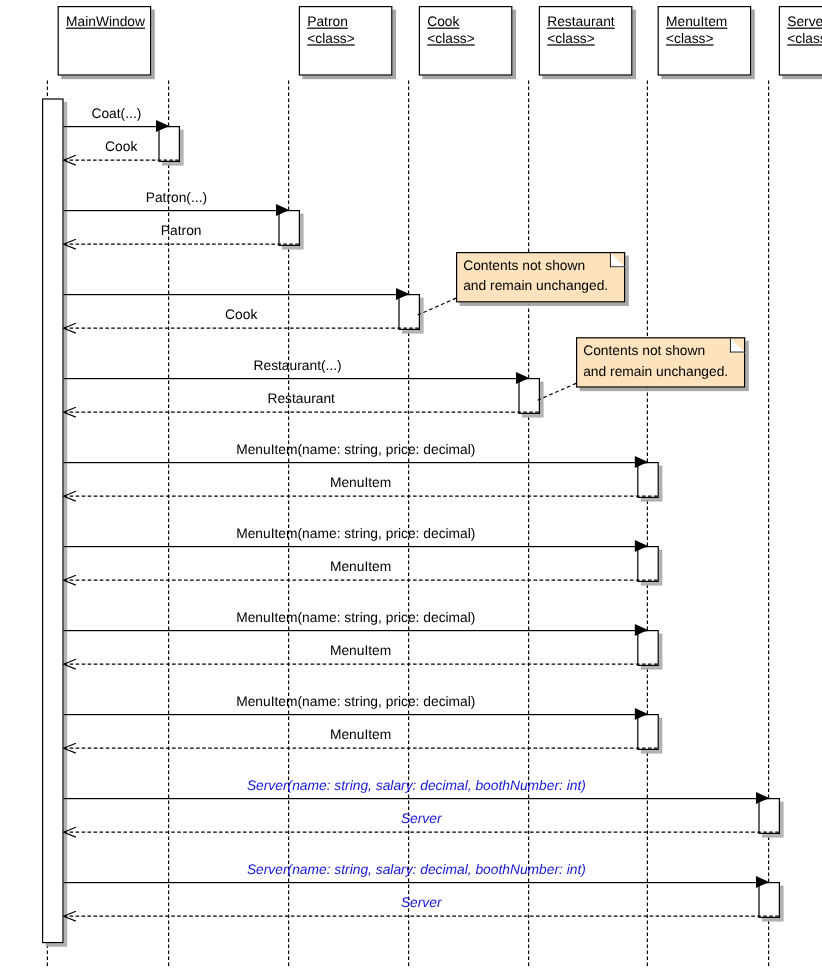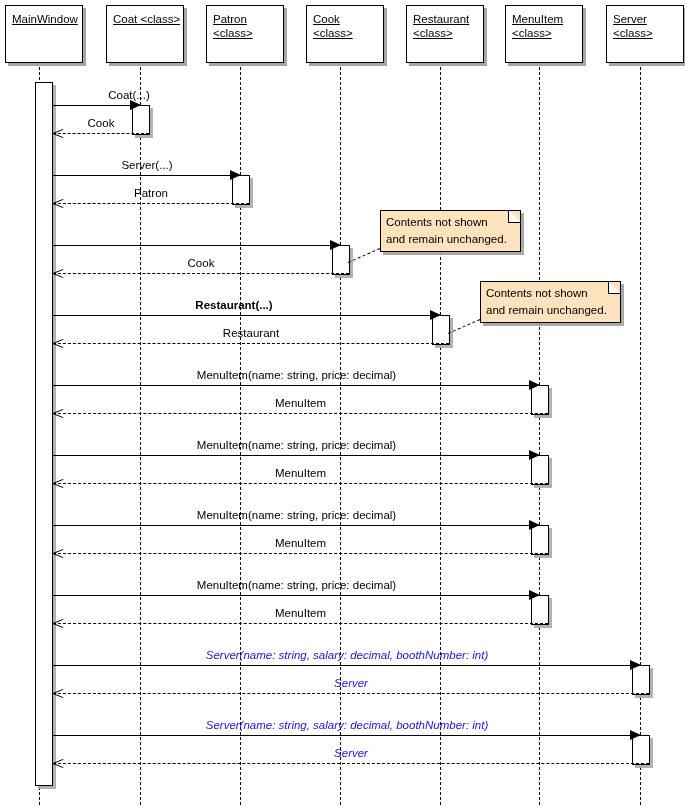--- a/index.html
+++ b/index.html
@@ -18,20 +18,21 @@
     overflow: hidden;
   }
   
   .lifeline-head {
     position: absolute;
     box-sizing: border-box;
     border: 1px solid #000000;
     background: #ffffff;
     box-shadow: 3px 3px 0 0 rgba(150,150,150,0.85);
     padding: 6px 4px 0 6px;
+    margin-left: 43px;
   }
   .lifeline-head .ln {
     display: block;
     font-size: 11.5px;
     line-height: 14px;
     color: #000000;
     text-decoration: underline;
     white-space: nowrap;
   }
   
@@ -135,23 +136,20 @@
   }
 </style>
 </head>
 <body>
 
 <div id="canvas">
     <div class="lifeline-head" style="left: 5px; top: 5px; width: 78px; height: 58px;">
       <span class="ln">MainWindow</span>
     </div>
     <div class="lifeline" style="left: 39px; top: 67px; height: 738px;"></div>
-    <div class="lifeline-head" style="left: 106px; top: 5px; width: 78px; height: 58px;">
-      <span class="ln">Coat &lt;class&gt;</span>
-    </div>
     <div class="lifeline" style="left: 140px; top: 67px; height: 738px;"></div>
     <div class="lifeline-head" style="left: 206px; top: 5px; width: 78px; height: 58px;">
       <span class="ln">Patron</span>
       <span class="ln">&lt;class&gt;</span>
     </div>
     <div class="lifeline" style="left: 240px; top: 67px; height: 738px;"></div>
     <div class="lifeline-head" style="left: 306px; top: 5px; width: 78px; height: 58px;">
       <span class="ln">Cook</span>
       <span class="ln">&lt;class&gt;</span>
     </div>
@@ -177,38 +175,38 @@
     <div class="activation" style="left: 332px; top: 245px; width: 18px; height: 30px;"></div>
     <div class="activation" style="left: 432px; top: 315px; width: 18px; height: 30px;"></div>
     <div class="activation" style="left: 531px; top: 385px; width: 18px; height: 30px;"></div>
     <div class="activation" style="left: 531px; top: 455px; width: 18px; height: 30px;"></div>
     <div class="activation" style="left: 531px; top: 525px; width: 18px; height: 30px;"></div>
     <div class="activation" style="left: 531px; top: 595px; width: 18px; height: 30px;"></div>
     <div class="activation" style="left: 632px; top: 665px; width: 18px; height: 30px;"></div>
     <div class="activation" style="left: 632px; top: 735px; width: 18px; height: 30px;"></div>
     <div class="msg-line" style="left: 53px; top: 105px; width: 88px;"></div>
     <div class="arrow-solid" style="left: 130px; top: 100px;"></div>
-    <div class="msg-label" style="left: 53px; width: 88px; top: 89px; margin-left: 32px;">Coat(...)</div>
+    <div class="msg-label" style="left: 53px; width: 88px; top: 89px;">Coat(...)</div>
     <div class="msg-line ret" style="left: 53px; top: 133px; width: 96px;"></div>
     <div class="arrow-open" style="left: 53px; top: 128px;"></div>
     <div class="msg-label" style="left: 53px; width: 96px; top: 117px;">Cook</div>
     <div class="msg-line" style="left: 53px; top: 175px; width: 188px;"></div>
     <div class="arrow-solid" style="left: 230px; top: 170px;"></div>
-    <div class="msg-label" style="left: 53px; width: 188px; top: 159px;">Server(...)</div>
+    <div class="msg-label" style="left: 53px; width: 188px; top: 159px;">Patron(...)</div>
     <div class="msg-line ret" style="left: 53px; top: 203px; width: 196px;"></div>
     <div class="arrow-open" style="left: 53px; top: 198px;"></div>
     <div class="msg-label" style="left: 53px; width: 196px; top: 187px;">Patron</div>
     <div class="msg-line" style="left: 53px; top: 245px; width: 288px;"></div>
     <div class="arrow-solid" style="left: 330px; top: 240px;"></div>
     <div class="msg-line ret" style="left: 53px; top: 273px; width: 296px;"></div>
     <div class="arrow-open" style="left: 53px; top: 268px;"></div>
     <div class="msg-label" style="left: 53px; width: 296px; top: 257px;">Cook</div>
     <div class="msg-line" style="left: 53px; top: 315px; width: 388px;"></div>
     <div class="arrow-solid" style="left: 430px; top: 310px;"></div>
-    <div class="msg-label" style="left: 40px; width: 388px; top: 299px; font-weight: bold;">Restaurant(...)</div>
+    <div class="msg-label" style="left: 54px; width: 388px; top: 299px;">Restaurant(...)</div>
     <div class="msg-line ret" style="left: 53px; top: 343px; width: 396px;"></div>
     <div class="arrow-open" style="left: 53px; top: 338px;"></div>
     <div class="msg-label" style="left: 53px; width: 396px; top: 327px;">Restaurant</div>
     <div class="msg-line" style="left: 53px; top: 385px; width: 487px;"></div>
     <div class="arrow-solid" style="left: 529px; top: 380px;"></div>
     <div class="msg-label" style="left: 53px; width: 487px; top: 369px;">MenuItem(name: string, price: decimal)</div>
     <div class="msg-line ret" style="left: 53px; top: 413px; width: 495px;"></div>
     <div class="arrow-open" style="left: 53px; top: 408px;"></div>
     <div class="msg-label" style="left: 53px; width: 495px; top: 397px;">MenuItem</div>
     <div class="msg-line" style="left: 53px; top: 455px; width: 487px;"></div>

